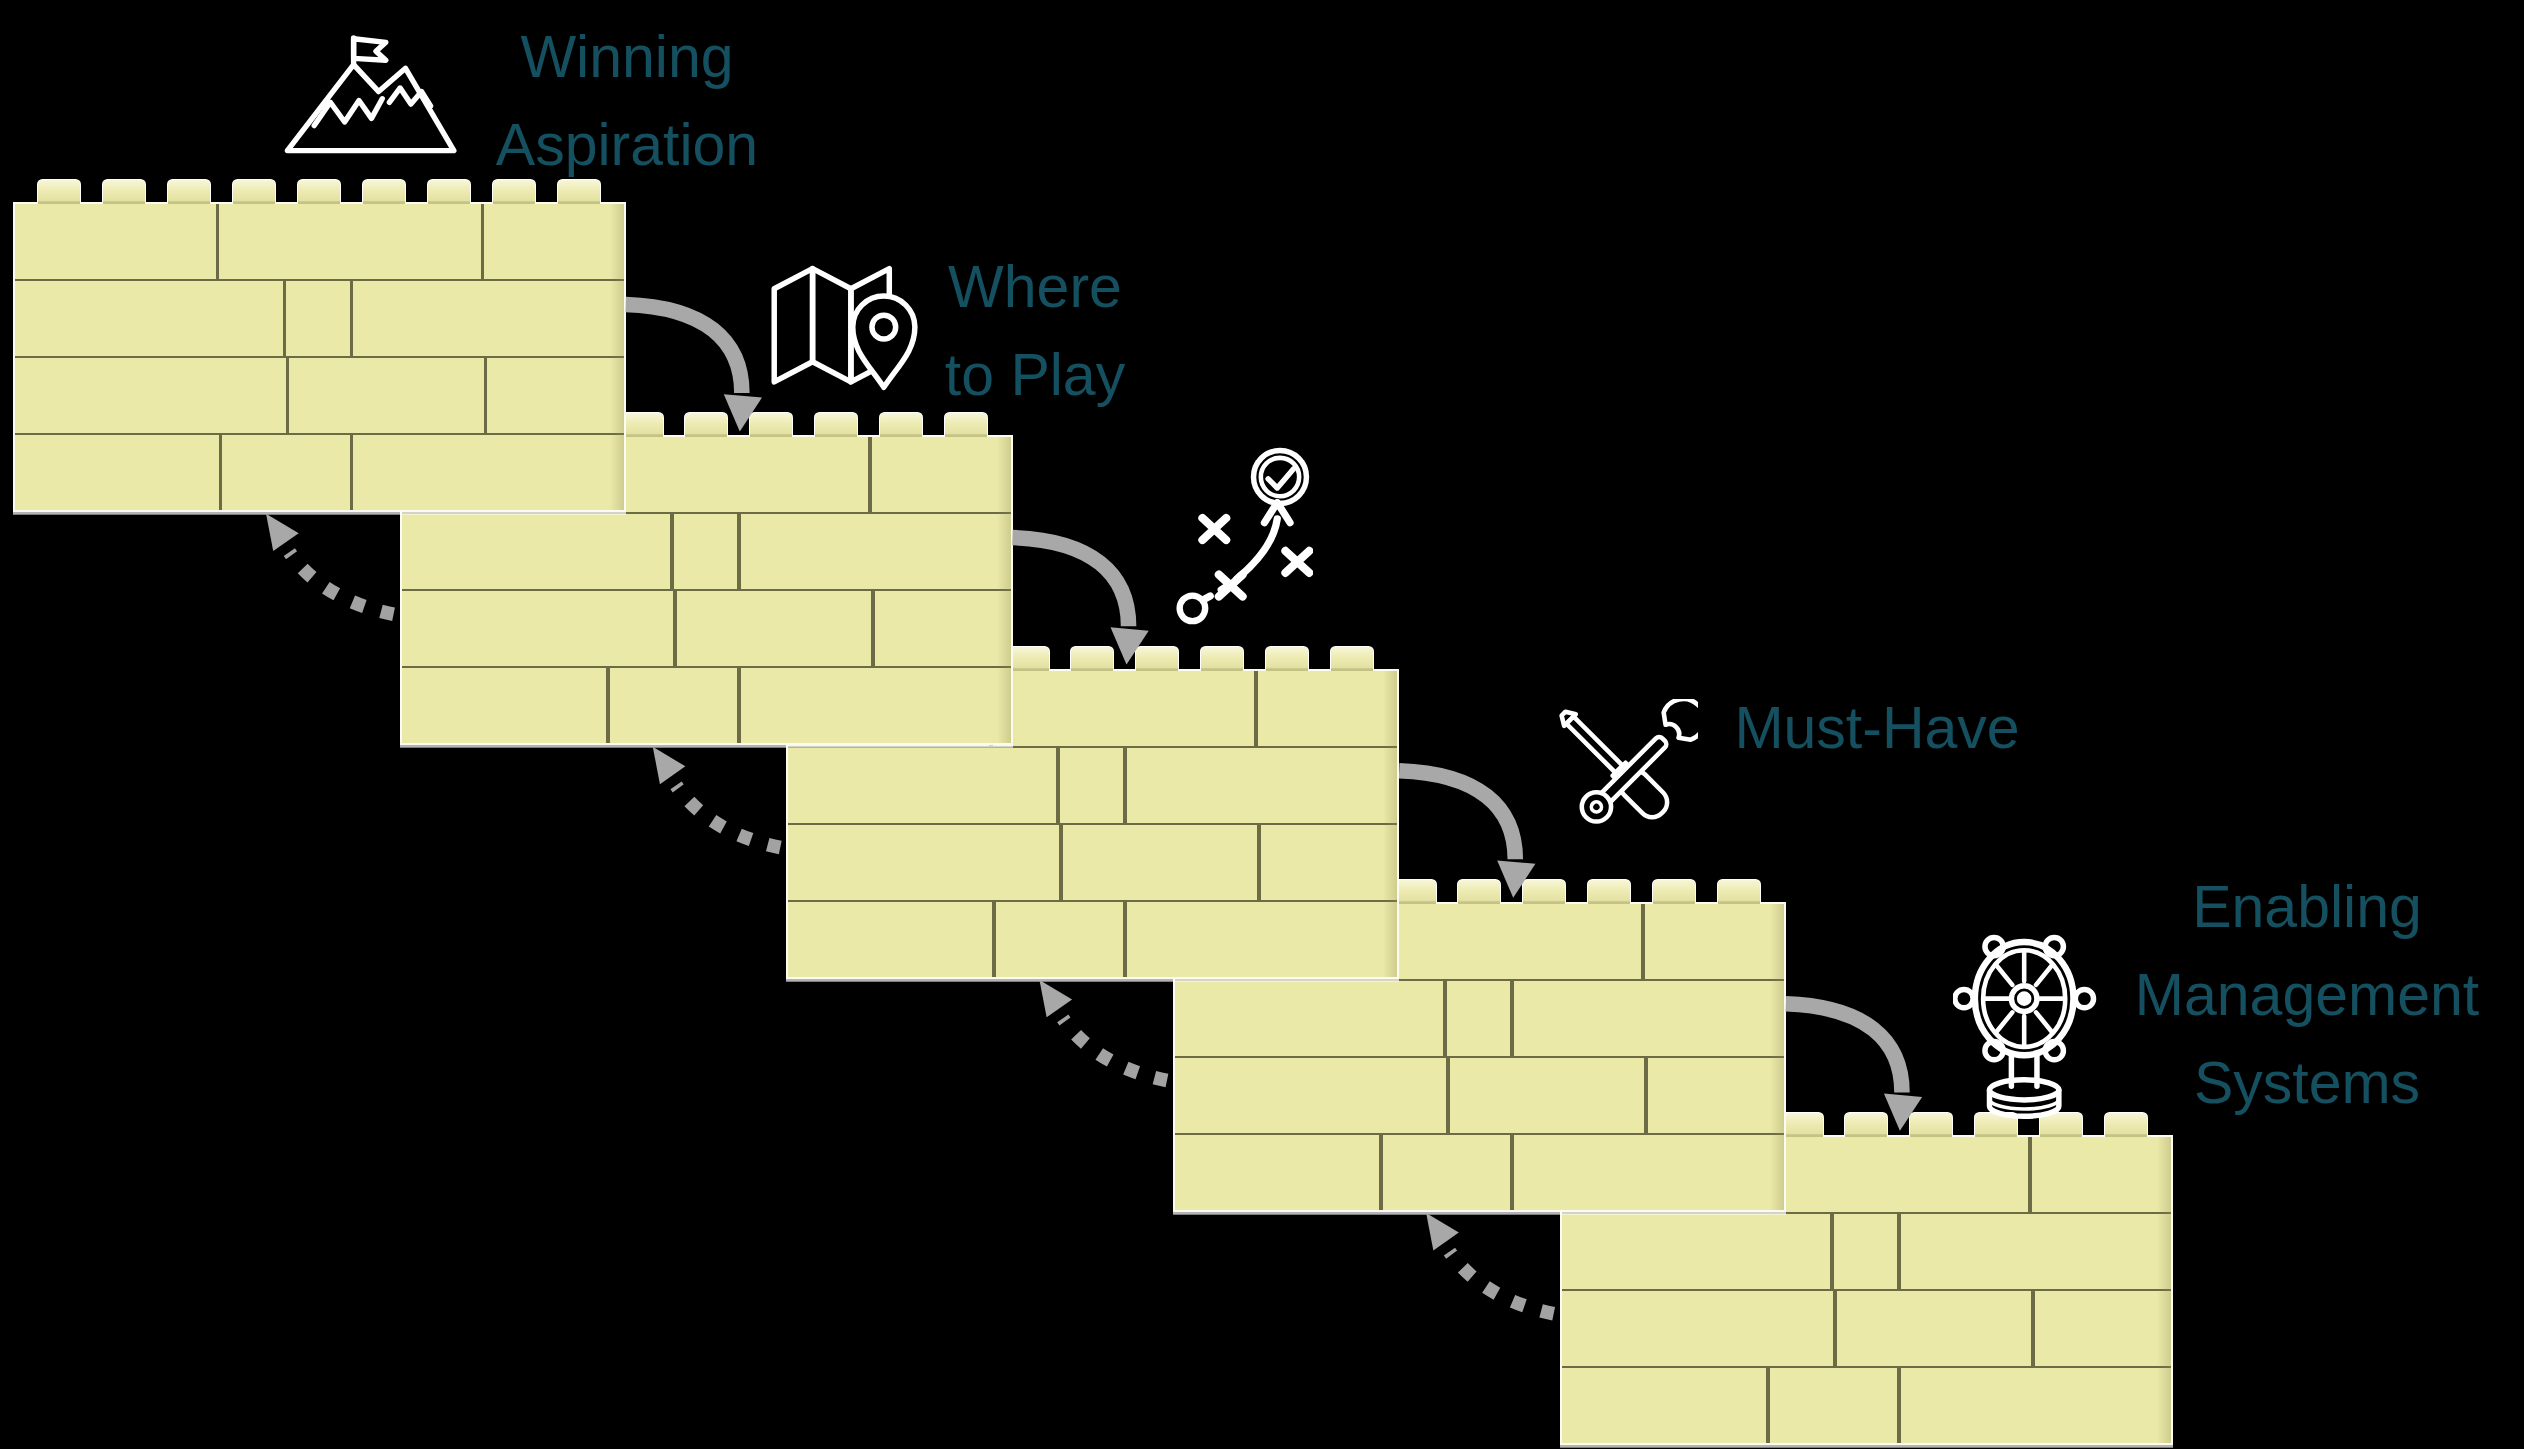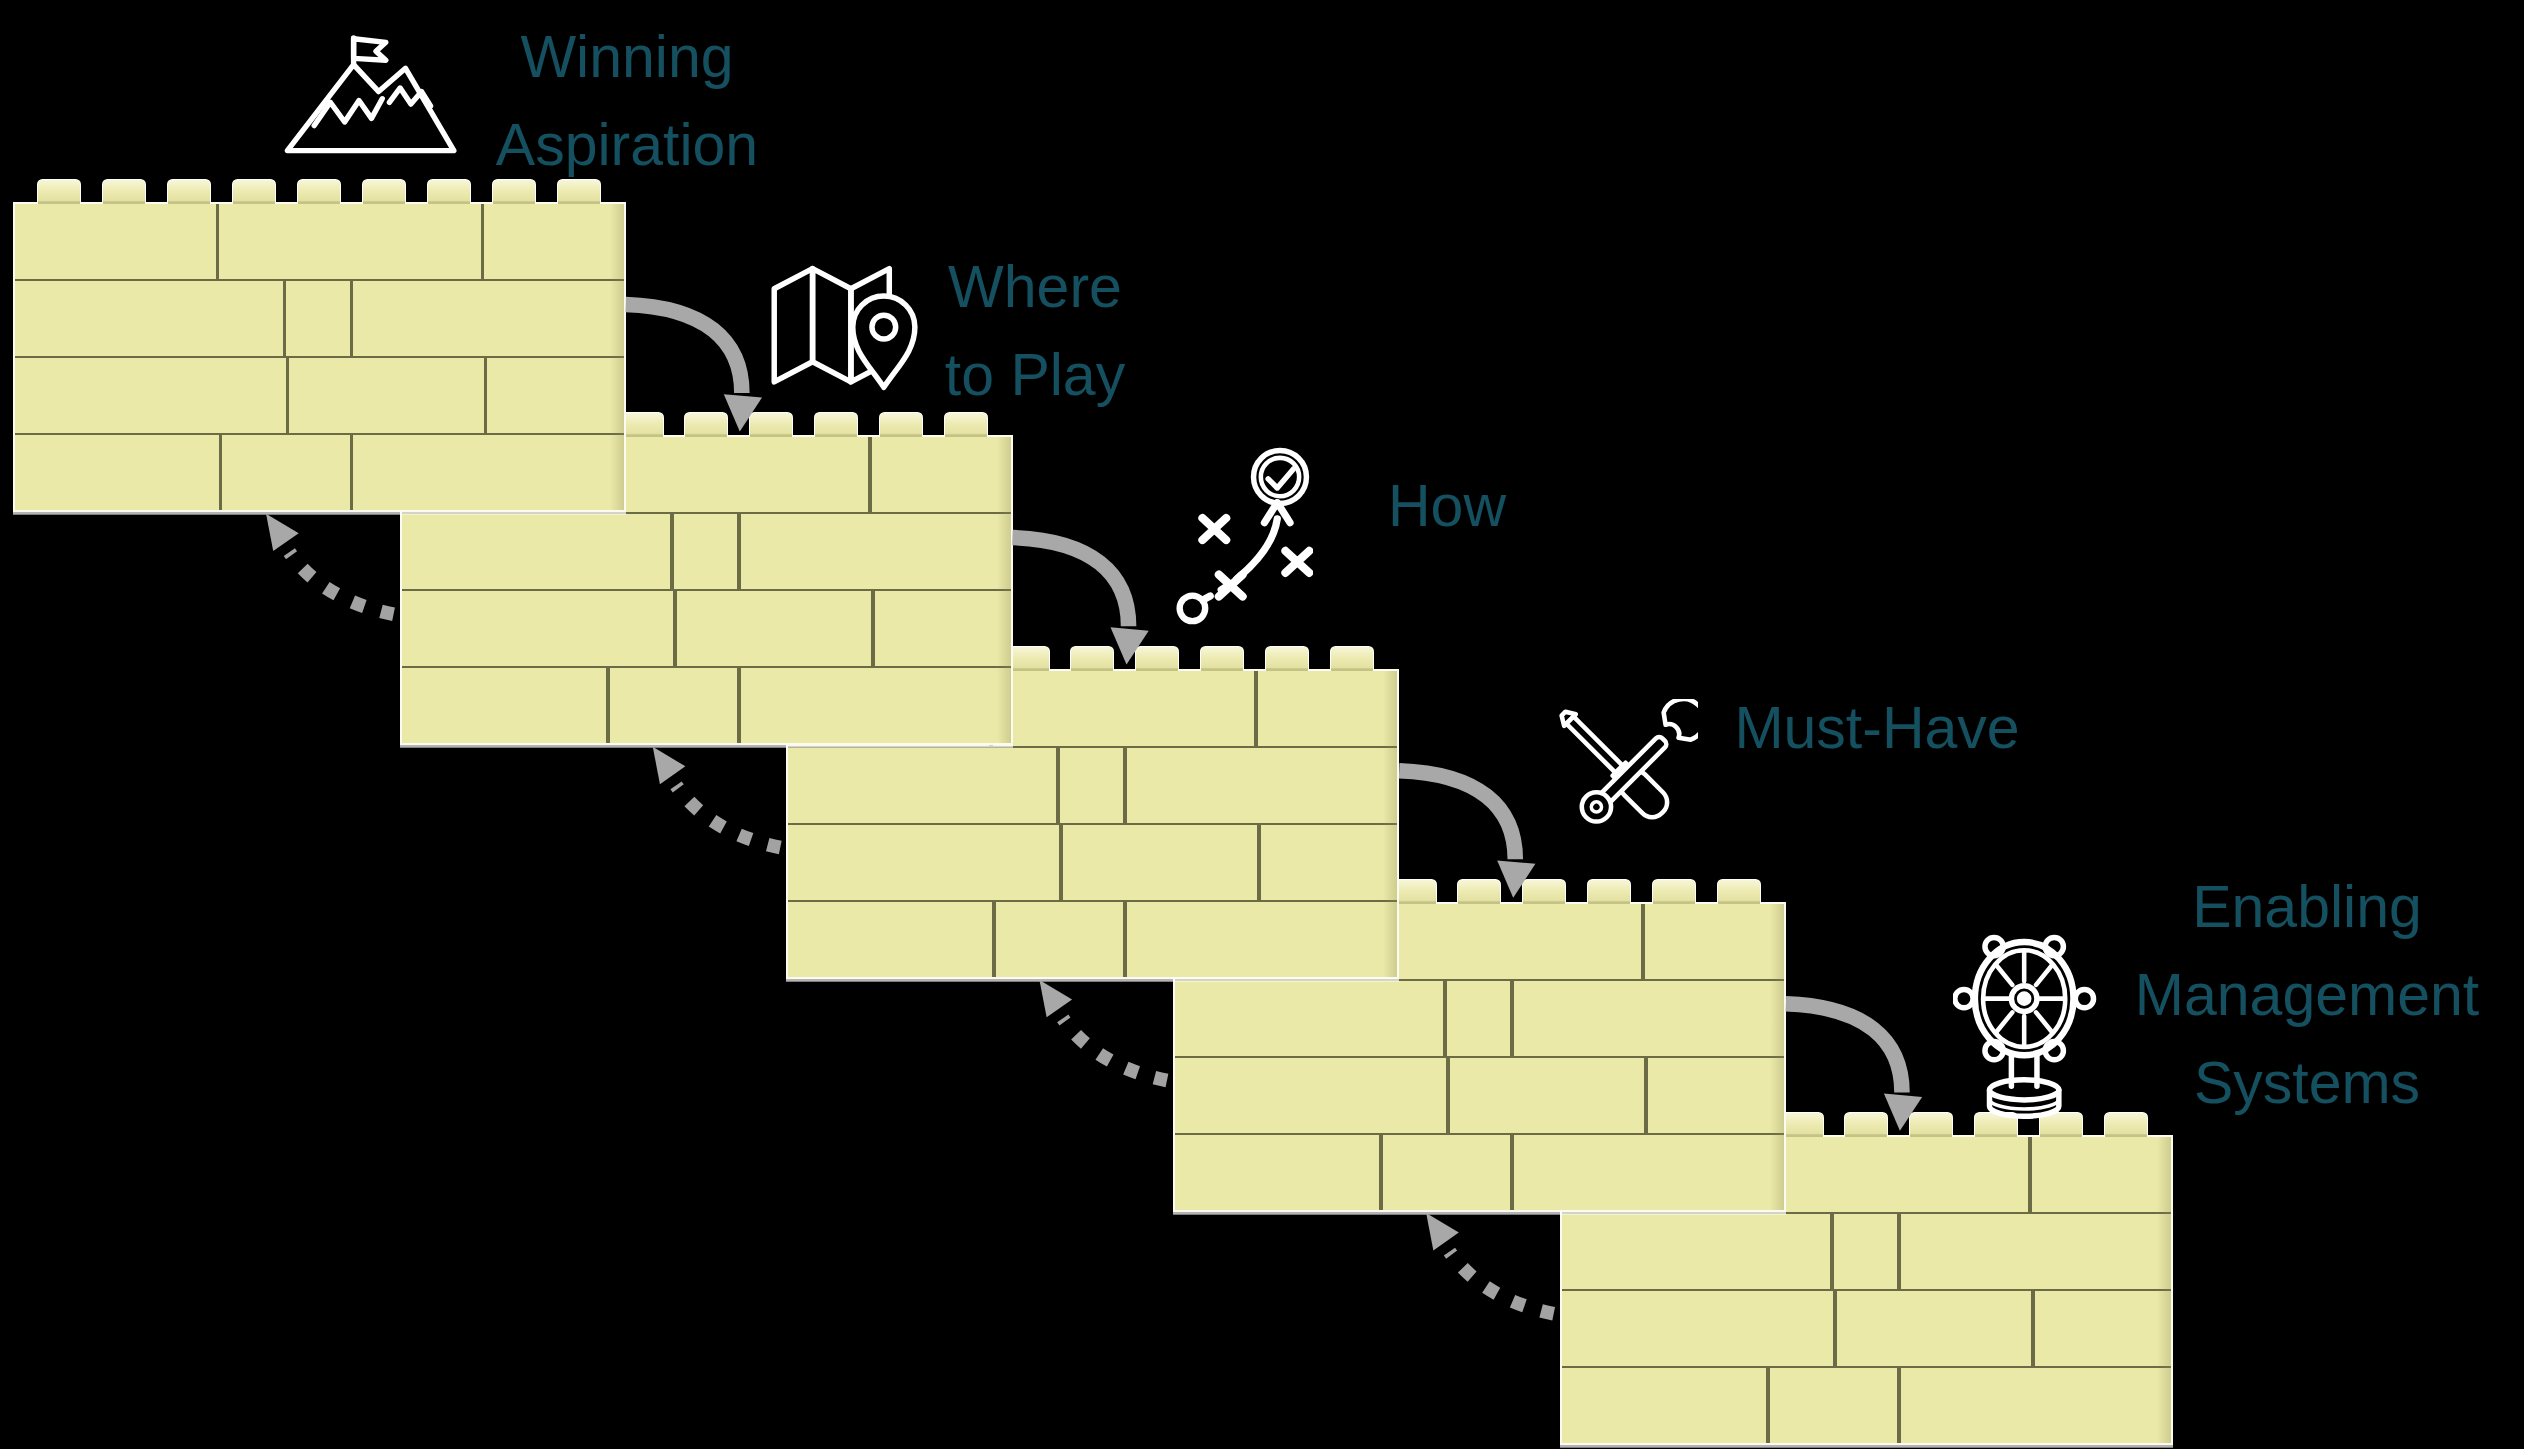--- a/index.html
+++ b/index.html
@@ -237,21 +237,20 @@
 
   <div class="label l1">
     <div>Winning</div>
     <div>Aspiration</div>
   </div>
   <div class="label l2">
     <div>Where</div>
     <div>to Play</div>
   </div>
   <div class="label l3">
-    <div>How</div>
   </div>
   <div class="label l4">
     <div>Must-Have</div>
   </div>
   <div class="label l5">
     <div>Enabling</div>
     <div>Management</div>
     <div>Systems</div>
   </div>
 

